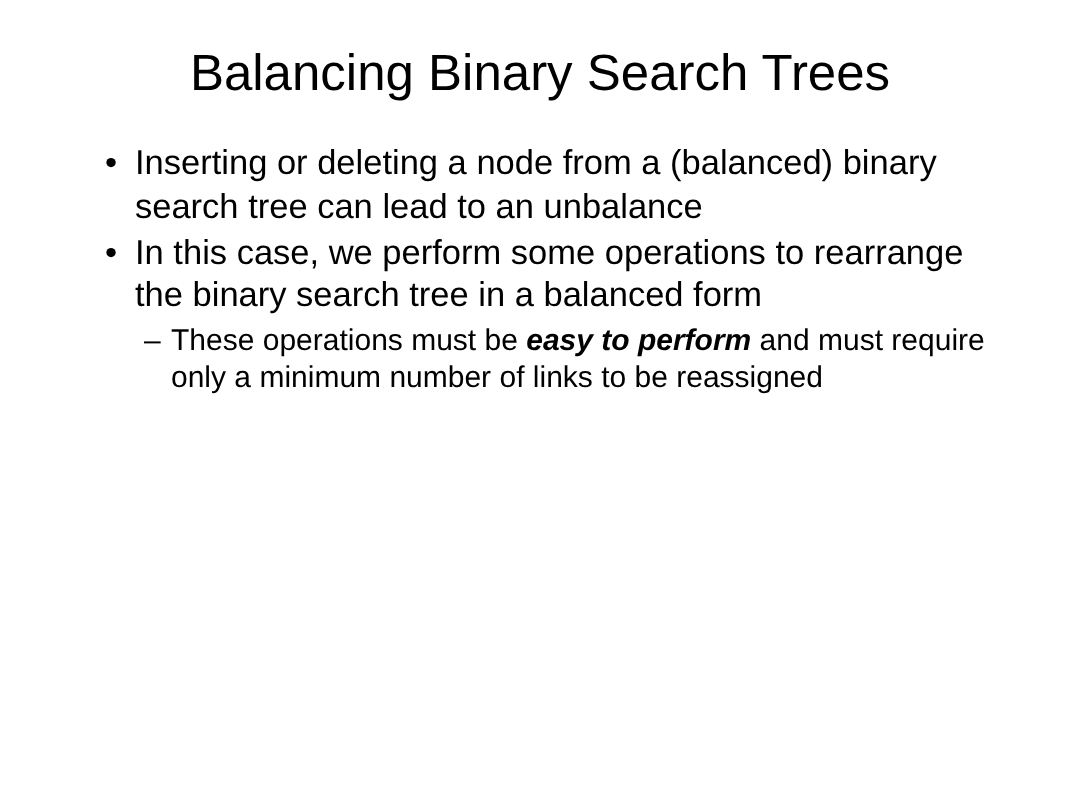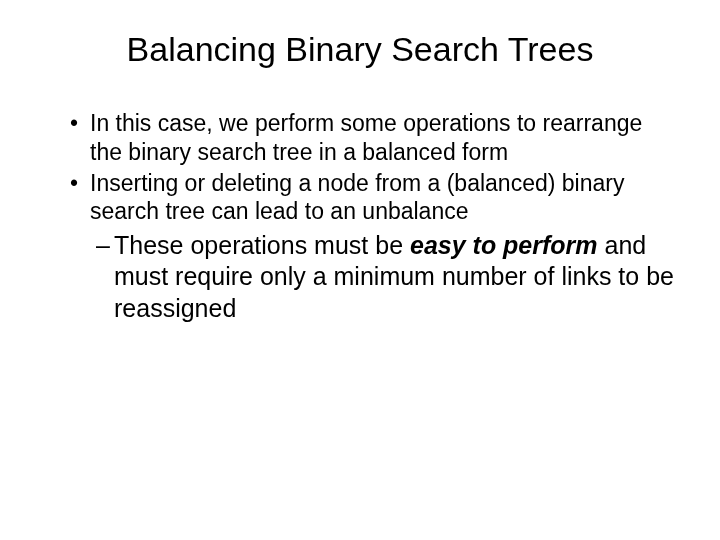--- a/index.html
+++ b/index.html
@@ -8,21 +8,21 @@
       height: 540px;
       background: #ffffff;
       font-family: Arial, Helvetica, sans-serif;
       color: #000000;
       padding: 30px 40px 40px 40px;
     }
     .title {
       font-size: 34px;
       font-weight: normal;
       text-align: center;
-      margin-bottom: 40px;
+      margin-bottom: 25px;
       letter-spacing: 0px;
     }
     .bullet-level1 {
       list-style: none;
       padding-left: 30px;
     }
     .bullet-level1 > li {
       position: relative;
       font-size: 23px;
       line-height: 1.25;
@@ -35,40 +35,40 @@
       left: 0;
       top: 0;
     }
     .bullet-level2 {
       list-style: none;
       padding-left: 56px;
       margin-top: 4px;
     }
     .bullet-level2 > li {
       position: relative;
-      font-size: 25px;
+      font-size: 20px;
       line-height: 1.25;
       margin-bottom: 2px;
       padding-left: 18px;
     }
     .bullet-level2 > li::before {
       content: "–";
       position: absolute;
       left: 0;
       top: 0;
     }
     .bold-italic { font-weight: bold; font-style: italic; }
   </style>
 </head>
 <body>
 
 <div class="title">Balancing Binary Search Trees</div>
 
 <ul class="bullet-level1">
+  <li>Inserting or deleting a node from a (balanced) binary search tree can lead to an unbalance</li>
   <li>In this case, we perform some operations to rearrange the binary search tree in a balanced form</li>
-  <li>Inserting or deleting a node from a (balanced) binary search tree can lead to an unbalance</li>
 </ul>
 
 <ul class="bullet-level2">
   <li>
     <span>These operations must be </span><span class="bold-italic">easy to perform</span><span> and must require only a minimum number of links to be reassigned</span>
   </li>
 </ul>
 
 </body></html>

